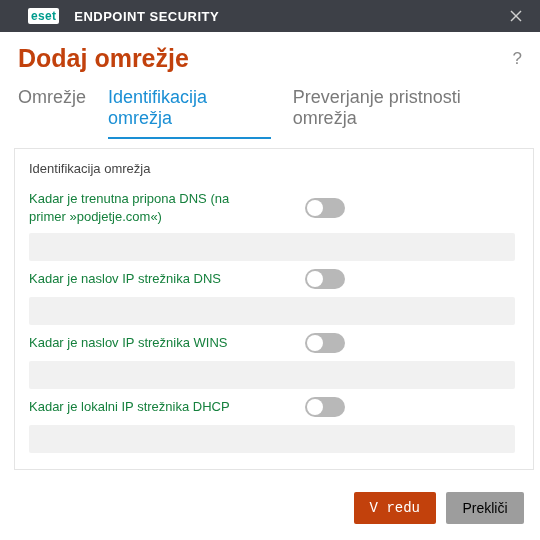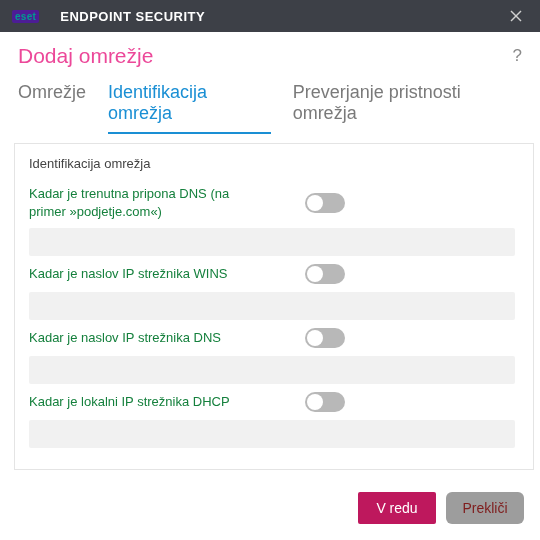--- a/index.html
+++ b/index.html
@@ -1,27 +1,27 @@
 <!DOCTYPE html>
 <html><head>
 <meta charset="utf-8">
 <style>
   * { box-sizing: border-box; margin: 0; padding: 0; }
   html, body { width: 540px; height: 540px; font-family: "Segoe UI", Arial, sans-serif; background: #fff; color: #333; }
   .window { width: 540px; height: 540px; display: flex; flex-direction: column; }
 
   .titlebar { background: #3d4047; color: #fff; display: flex; align-items: center; height: 32px; padding: 0 10px 0 12px; }
-  .brand-badge { background: #4c1d95; color: #009c8e; font-size: 10px; font-weight: 700; padding: 1px 3px; border-radius: 2px; letter-spacing: .3px; }
-  .product { color: #fff; font-size: 13px; font-weight: 600; margin-left: 21px; letter-spacing: .5px; }
+  .brand-badge { background: #ffffff; color: #009c8e; font-size: 12px; font-weight: 700; padding: 1px 3px; border-radius: 2px; letter-spacing: .3px; margin-left: 16px; }
+  .product { color: #fff; font-size: 13px; font-weight: 600; margin-left: 15px; letter-spacing: .5px; }
   .tb-spacer { flex: 1; }
   .tb-close { width: 28px; height: 28px; display: flex; align-items: center; justify-content: center; cursor: pointer; }
   .tb-close svg { stroke: #d0d0d0; }
 
   .header { display: flex; align-items: center; padding: 12px 18px 8px 18px; }
-  .header h1 { font-size: 21px; font-weight: 400; color: #ec4899; }
+  .header h1 { font-size: 25px; font-weight: 700; color: #c2410c; }
   .help { margin-left: auto; color: #8a8a8a; font-size: 17px; cursor: pointer; }
 
   .tabs { display: flex; gap: 22px; padding: 0 18px; border-bottom: 1px solid transparent; }
   .tab { font-size: 18px; color: #7a7a7a; padding: 6px 0 8px 0; cursor: pointer; border-bottom: 2px solid transparent; }
   .tab.active { color: #1a8fd4; border-bottom: 2px solid #1a8fd4; }
 
   .panel-wrap { flex: 1; padding: 8px 6px 8px 14px; overflow: hidden; }
   .panel { border: 1px solid #e4e4e4; height: 100%; position: relative; }
   .scroll { position: absolute; inset: 0; overflow-y: auto; padding: 12px 18px 4px 14px; }
   
@@ -33,22 +33,22 @@
 
   .row { margin-bottom: 8px; }
   .row-head { display: flex; align-items: center; gap: 10px; }
   .row-label { font-size: 13px; color: #15803d; max-width: 230px; line-height: 1.35; }
   .toggle { margin-left: auto; margin-right: 170px; width: 40px; height: 20px; background: #b8b8b8; border-radius: 10px; position: relative; cursor: pointer; flex-shrink: 0; }
   .toggle::after { content: ""; position: absolute; left: 2px; top: 2px; width: 16px; height: 16px; background: #fff; border-radius: 50%; }
   .row-field { margin-top: 8px; height: 28px; background: #f1f1f1; border-radius: 2px; border: none; width: 100%; padding: 0 8px; font-size: 13px; color: #333; }
 
   .footer { display: flex; justify-content: flex-end; gap: 10px; padding: 14px 16px 16px; }
   .btn { min-width: 78px; height: 32px; border: none; border-radius: 2px; font-size: 14px; cursor: pointer; padding: 0 16px; }
-  .btn-primary { background: #be185d; color: #fff; }
-  .btn-secondary { background: #9d9d9d; color: #7f1d1d; border-radius: 6px; }
+  .btn-primary { background: #c2410c; color: #fff; font-family: Liberation Mono, monospace; }
+  .btn-secondary { background: #9d9d9d; color: #000000; }
 </style>
 </head>
 <body>
 
 <div class="window">
 
   <div class="titlebar">
     <span class="brand-badge">eset</span>
     <span class="product">ENDPOINT SECURITY</span>
     <span class="tb-spacer"></span>
@@ -80,29 +80,29 @@
         <div class="row">
           <div class="row-head">
             <div class="row-label">Kadar je trenutna pripona DNS (na primer »podjetje.com«)</div>
             <div class="toggle"></div>
           </div>
           <input class="row-field" value="" style="">
         </div>
 
         <div class="row">
           <div class="row-head">
-            <div class="row-label">Kadar je naslov IP strežnika WINS</div>
+            <div class="row-label">Kadar je naslov IP strežnika DNS</div>
             <div class="toggle"></div>
           </div>
           <input class="row-field" value="" style="">
         </div>
 
         <div class="row">
           <div class="row-head">
-            <div class="row-label">Kadar je naslov IP strežnika DNS</div>
+            <div class="row-label">Kadar je naslov IP strežnika WINS</div>
             <div class="toggle"></div>
           </div>
           <input class="row-field" value="" style="">
         </div>
 
 
         <div class="row">
           <div class="row-head">
             <div class="row-label">Kadar je lokalni IP strežnika DHCP</div>
             <div class="toggle"></div>

